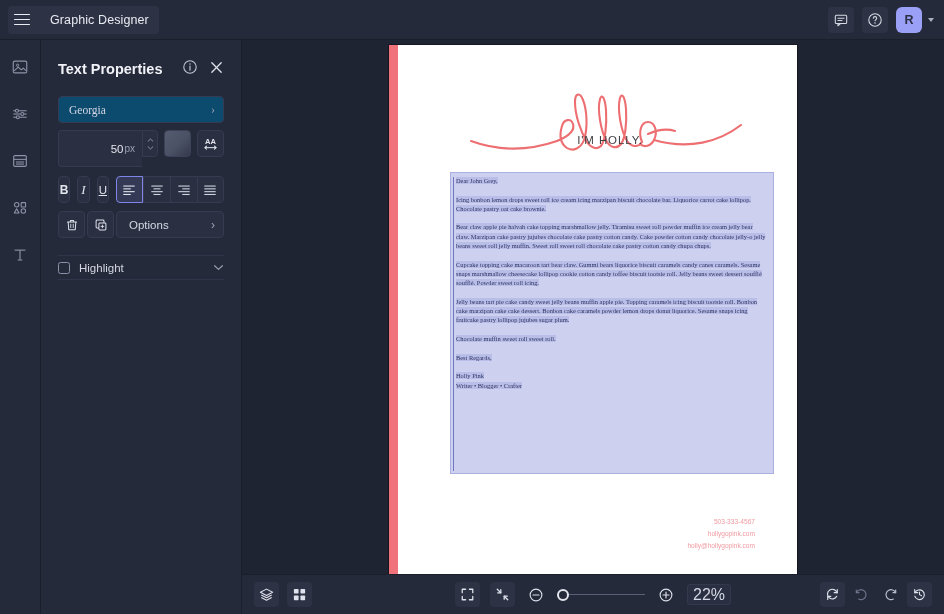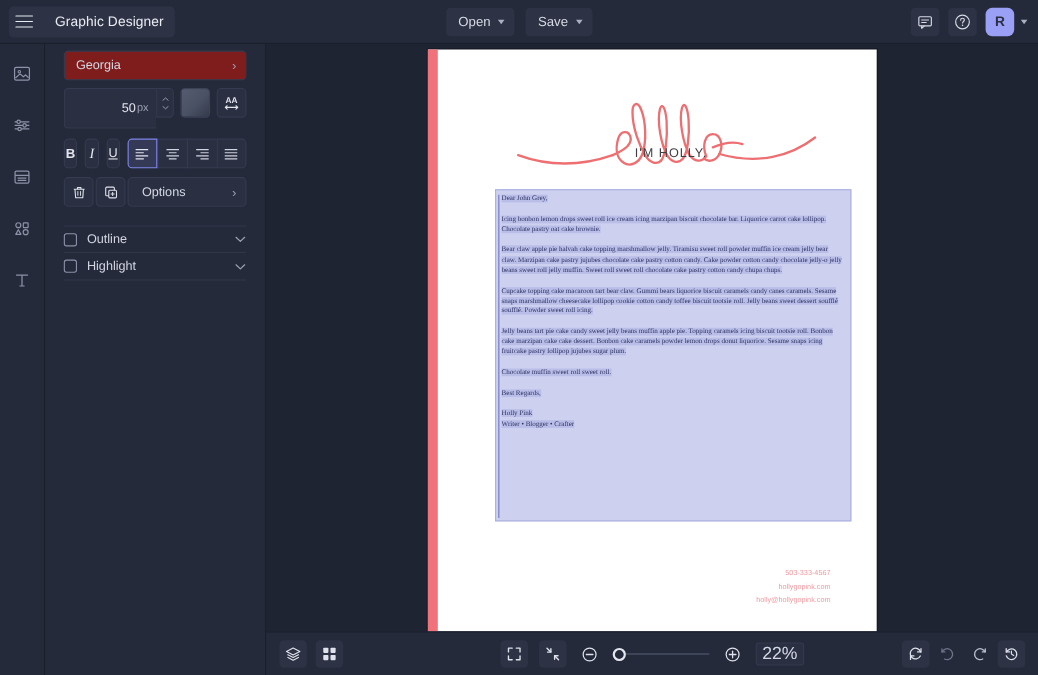--- a/index.html
+++ b/index.html
@@ -94,23 +94,23 @@
   }
   .panel-head {
     height: 42px; margin-top: 8px;
     display: flex; align-items: center;
   }
   .panel-title { color: #f1f2f7; font-size: 14.5px; font-weight: bold; flex: 1; }
   .panel-head-icons { display: flex; align-items: center; gap: 11px; }
 
   .row-field {
     height: 27px; margin-top: 6px;
-    background: #7f1d1d; border: 1px solid #353b50; border-radius: 4px;
+    background: #0c4a6e; border: 1px solid #353b50; border-radius: 4px;
     display: flex; align-items: center; padding: 0 8px 0 10px;
-    color: #d5d8e4; font-size: 11.5px; cursor: pointer;
+    color: #d5d8e4; font-size: 11.5px; cursor: pointer; font-family: Liberation Serif, serif;
   }
   .row-field .chev-r { margin-left: auto; color: #9ba1b5; font-size: 12px; }
 
   .size-row { display: flex; gap: 6px; margin-top: 7px; align-items: stretch; }
   .size-box {
     flex: 1; height: 37px;
     background: #2a2f41; border: 1px solid #353b50; border-radius: 4px 0 0 4px;
     border-right: none;
     display: flex; align-items: center; justify-content: flex-end;
     padding-right: 7px; color: #e3e5ee; font-size: 11.5px;
@@ -269,30 +269,20 @@
   <div class="topbar">
     <div class="brand">
       <span class="hamburger">
         <span></span>
           <span></span>
           <span></span>
       </span>
       <span class="brand-title">Graphic Designer</span>
     </div>
 
-    <div class="topcenter">
-      <div class="tbtn">
-        <span>Open</span>
-        <span class="caret"></span>
-      </div>
-      <div class="tbtn">
-        <span>Save</span>
-        <span class="caret"></span>
-      </div>
-    </div>
 
     <div class="topright">
       <div class="iconbtn">
         <svg width="14" height="14" viewBox="0 0 16 16">
           <rect x="1.5" y="2.5" width="13" height="9.5" rx="1.2" fill="none" stroke="#d7dae5" stroke-width="1.2"></rect>
           <path d="M4.5 12 L4.5 14.6 L7.4 12" fill="none" stroke="#d7dae5" stroke-width="1.2" stroke-linejoin="round"></path>
           <line x1="4" y1="6" x2="12" y2="6" stroke="#d7dae5" stroke-width="1.1"></line>
           <line x1="4" y1="8.6" x2="9.6" y2="8.6" stroke="#d7dae5" stroke-width="1.1"></line>
         </svg>
       </div>
@@ -345,20 +335,38 @@
     <div class="rail-item">
       <svg width="18" height="18" viewBox="0 0 20 20">
         <line x1="4" y1="4.6" x2="16" y2="4.6" stroke="#8d93a8" stroke-width="1.25"></line>
         <line x1="10" y1="4.6" x2="10" y2="15.6" stroke="#8d93a8" stroke-width="1.25"></line>
         <line x1="7.4" y1="15.6" x2="12.6" y2="15.6" stroke="#8d93a8" stroke-width="1.1"></line>
       </svg>
     </div>
   </div>
 
   <div class="panel">
+    <div class="panel-head">
+      <span class="panel-title">Text Properties</span>
+      <span class="panel-head-icons">
+        <span>
+          <svg width="16" height="16" viewBox="0 0 18 18">
+            <circle cx="9" cy="9" r="7" fill="none" stroke="#c2c6d6" stroke-width="1.2"></circle>
+            <circle cx="9" cy="5.6" r=".85" fill="#c2c6d6"></circle>
+            <line x1="9" y1="8" x2="9" y2="12.6" stroke="#c2c6d6" stroke-width="1.3" stroke-linecap="round"></line>
+          </svg>
+        </span>
+        <span>
+          <svg width="15" height="15" viewBox="0 0 16 16">
+            <line x1="3" y1="3" x2="13" y2="13" stroke="#dfe2ec" stroke-width="1.4" stroke-linecap="round"></line>
+            <line x1="13" y1="3" x2="3" y2="13" stroke="#dfe2ec" stroke-width="1.4" stroke-linecap="round"></line>
+          </svg>
+        </span>
+      </span>
+    </div>
 
     <div class="row-field">
       <span>Georgia</span>
       <span class="chev-r">›</span>
     </div>
 
     <div class="size-row">
       <div class="size-box">
         <span>50</span>
         <span class="unit">px</span>
@@ -448,27 +456,20 @@
       </div>
       <div class="options-field">
         <span>Options</span>
         <span class="chev-r">›</span>
       </div>
     </div>
 
     <div class="sect-list">
       <div class="sect">
         <span class="cbox"></span>
-        <span class="sect-label">Outline</span>
-        <svg width="11" height="7" viewBox="0 0 12 8">
-          <path d="M1.5 2 L6 6.2 L10.5 2" fill="none" stroke="#9ba1b5" stroke-width="1.3" stroke-linecap="round" stroke-linejoin="round"></path>
-        </svg>
-      </div>
-      <div class="sect">
-        <span class="cbox"></span>
         <span class="sect-label">Highlight</span>
         <svg width="11" height="7" viewBox="0 0 12 8">
           <path d="M1.5 2 L6 6.2 L10.5 2" fill="none" stroke="#9ba1b5" stroke-width="1.3" stroke-linecap="round" stroke-linejoin="round"></path>
         </svg>
       </div>
     </div>
   </div>
 
   <div class="canvas-area">
     <div class="page">

